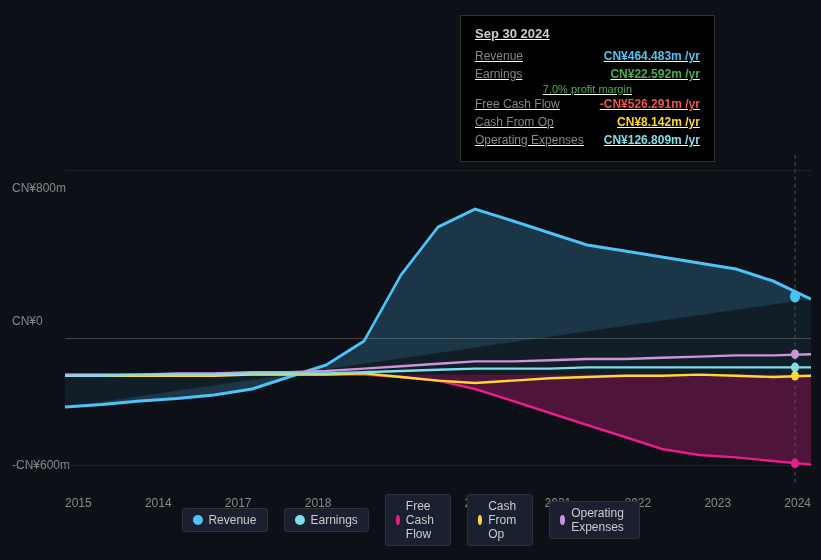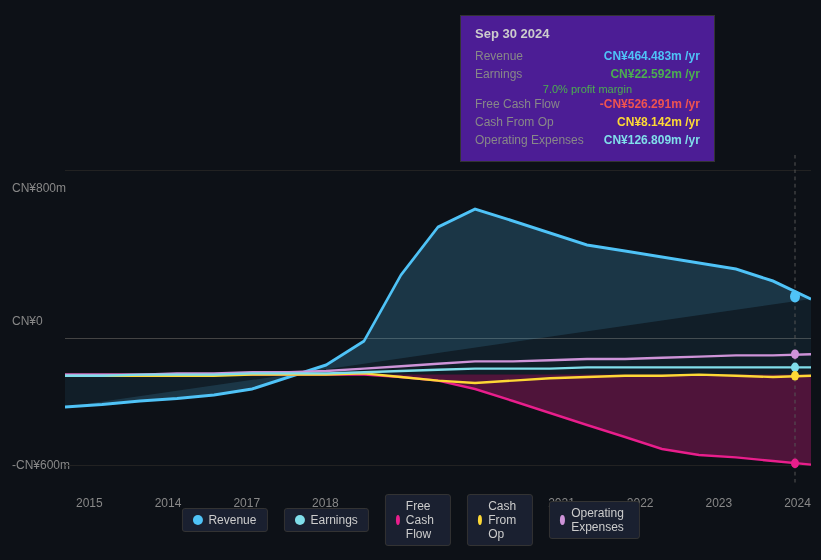--- a/index.html
+++ b/index.html
@@ -17,25 +17,26 @@
       position: relative;
       width: 821px;
       height: 560px;
     }
 
     
     .tooltip {
       position: absolute;
       top: 15px;
       left: 460px;
-      background: #4c1d95;
+      background: #000000;
       border: 1px solid #333;
       padding: 10px 14px;
       min-width: 240px;
       z-index: 10;
+      text-decoration: underline;
     }
 
     .tooltip-date {
       color: #ccc;
       font-size: 13px;
       margin-bottom: 8px;
       font-weight: bold;
     }
 
     .tooltip-row {
@@ -78,21 +79,21 @@
     }
 
     .y-top { top: 160px; margin-top: 21px; }
     .y-mid { top: 314px; }
     .y-bot { top: 458px; }
 
     
     .x-axis {
       position: absolute;
       bottom: 50px;
-      left: 76px;
+      left: 65px;
       right: 10px;
       display: flex;
       justify-content: space-between;
       text-align: center;
     }
 
     .x-label {
       color: #888;
       font-size: 12px;
     }

